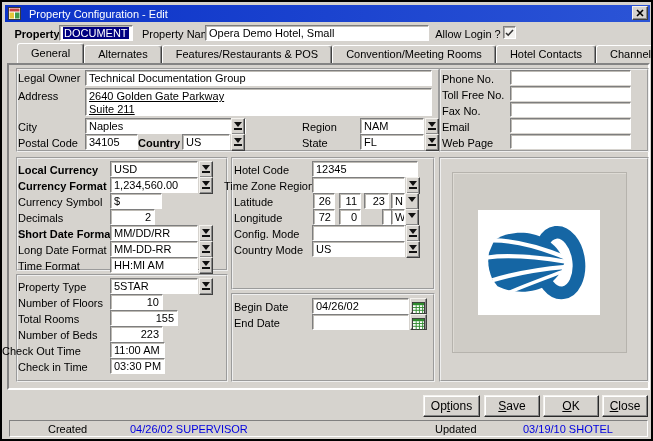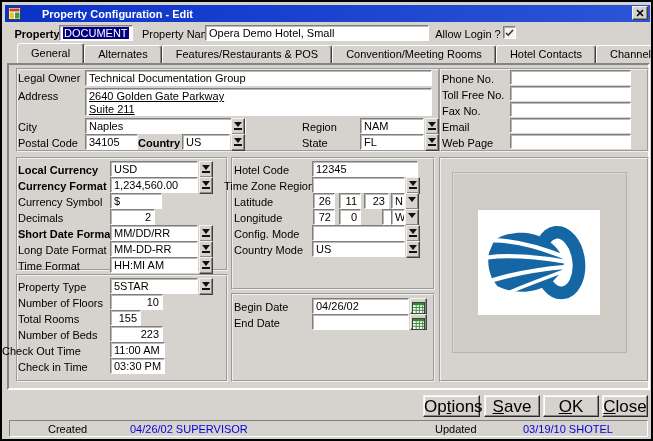--- a/index.html
+++ b/index.html
@@ -1,40 +1,40 @@
 <!DOCTYPE html>
 <html><head>
 <meta charset="utf-8">
 <style>
   html,body{margin:0;padding:0;background:#808080;}
   *{box-sizing:border-box;font-family:"Liberation Sans",sans-serif;}
   .window{position:relative;width:653px;height:441px;background:#d6d3ce;border:2px solid #000;overflow:hidden;}
   .titlebar{position:absolute;left:3px;top:3px;width:645px;height:17px;background:linear-gradient(to right,#0b32c8,#2b54d6);display:flex;align-items:center;}
-  .titletext{color:#fff;font-size:11px;font-weight:bold;margin-left:21px;white-space:nowrap;}
+  .titletext{color:#fff;font-size:11px;font-weight:normal;margin-left:8px;white-space:nowrap;}
   .appicon{width:13px;height:13px;margin-left:3px;flex:0 0 auto;}
   .closebtn{position:absolute;right:2px;top:1px;width:16px;height:14px;background:#d6d3ce;border:1px solid;border-color:#f4f2ee #404040 #404040 #f4f2ee;box-shadow:inset -1px -1px 0 #8a8a8a;display:flex;align-items:center;justify-content:center;padding:0;}
   .lbl{position:absolute;font-size:11px;color:#000;white-space:nowrap;height:13px;line-height:13px;}
   .lbl.b{font-weight:bold;}
   .lbl.left{text-align:center;}
   .fld{position:absolute;height:16px;background:#fff;border:1px solid;border-color:#7e7e7e #fff #fff #7e7e7e;box-shadow:inset 1px 1px 0 #bdbab4;font-size:11px;line-height:13px;padding:1px 3px;color:#000;white-space:nowrap;overflow:hidden;}
   .fld.num{text-align:right;}
   .fld.multi{white-space:normal;line-height:13px;text-decoration:underline;}
   .sel{background:#000080;color:#fff;padding:0 1px;}
   .lov,.cmb{position:absolute;width:14px;height:17px;background:#d6d3ce;border:1px solid;border-color:#f4f2ee #404040 #404040 #f4f2ee;box-shadow:inset -1px -1px 0 #8a8a8a;}
   .ic{display:block;margin:3px auto 0;width:9px;}
   .ic::before{content:"";display:block;margin:0 auto;width:0;height:0;border-left:4px solid transparent;border-right:4px solid transparent;border-top:5px solid #111;}
   .lov .ic::after{content:"";display:block;margin:1px auto 0;width:8px;height:2px;background:#111;}
   .calbtn{position:absolute;width:17px;height:16px;background:#d6d3ce;border:1px solid;border-color:#f4f2ee #404040 #404040 #f4f2ee;box-shadow:inset -1px -1px 0 #8a8a8a;padding:1px 0 0 1px;}
   .panel{position:absolute;left:5px;top:61px;width:643px;height:327px;border-top:2px solid #848484;border-left:2px solid #848484;border-bottom:2px solid #fff;border-right:2px solid #fff;background:#d6d3ce;}
   .box{position:absolute;border:2px groove #efefef;}
   .tabs{position:absolute;left:15px;top:41px;height:20px;display:flex;align-items:flex-end;}
   .tab{height:18px;line-height:17px;padding:0 13px;background:#d6d3ce;border-top:1px solid #fff;border-left:1px solid #fff;border-right:1px solid #404040;border-top-left-radius:3px;border-top-right-radius:3px;box-shadow:inset -1px 0 0 #8a8a8a;font-size:11px;color:#000;white-space:nowrap;}
   .tab.active{height:20px;line-height:19px;}
   .chk{position:absolute;width:13px;height:13px;background:#f4f3f0;border:1px solid;border-color:#808080 #fff #fff #808080;box-shadow:inset 1px 1px 0 #b0ada7;display:flex;align-items:center;justify-content:center;}
-  .btn{position:absolute;height:22px;background:#d6d3ce;border:1px solid;border-color:#f4f2ee #2a2a2a #2a2a2a #f4f2ee;box-shadow:inset -1px -1px 0 #868686,inset 1px 1px 0 #fff;font-size:17px;color:#000;text-align:center;line-height:19px;padding:0;}
+  .btn{position:absolute;height:22px;background:#d6d3ce;border:1px solid;border-color:#f4f2ee #2a2a2a #2a2a2a #f4f2ee;box-shadow:inset -1px -1px 0 #868686,inset 1px 1px 0 #fff;font-size:12px;color:#000;text-align:center;line-height:19px;padding:0;}
   .btn u{text-decoration:underline;}
   .statusbar{position:absolute;left:7px;top:418px;width:639px;height:17px;border:1px solid;border-color:#808080 #fff #fff #808080;background:#d6d3ce;}
   .sbtext{position:absolute;top:2px;font-size:11px;height:13px;line-height:13px;white-space:nowrap;}
   .blue{color:#0000e0;margin-left:40px;}
   .innerpanel{position:absolute;left:450px;top:170px;width:175px;height:181px;background:#cfccc6;border:1px solid #b6b3ad;box-shadow:inset 1px 1px 0 #dedbd5;}
   .logoimg{position:absolute;left:476px;top:208px;width:122px;height:105px;background:#fff;display:flex;align-items:center;justify-content:center;}
 </style>
 </head>
 <body>
 
@@ -191,21 +191,21 @@
     </div>
 
   <div class="lbl" style="left:16px;top:279px;width:89px">Property Type</div>
   <div class="fld" style="left:108px;top:276px;width:88px">5STAR</div>
   <div class="lov" style="left:197px;top:276px">
       <span class="ic"></span>
     </div>
   <div class="lbl" style="left:16px;top:295px;width:89px">Number of Floors</div>
   <div class="fld num" style="left:108px;top:292px;width:53px">10</div>
   <div class="lbl" style="left:16px;top:311px;width:89px">Total Rooms</div>
-  <div class="fld num" style="left:108px;top:308px;width:31px">155</div>
+  <div class="fld num" style="left:108px;top:308px;width:68px">155</div>
   <div class="lbl" style="left:16px;top:327px;width:89px">Number of Beds</div>
   <div class="fld num" style="left:108px;top:324px;width:53px">223</div>
   <div class="lbl" style="left:0;top:343px;width:89px">Check Out Time</div>
   <div class="fld" style="left:108px;top:340px;width:55px">11:00 AM</div>
   <div class="lbl" style="left:16px;top:359px;width:89px">Check in Time</div>
   <div class="fld" style="left:108px;top:356px;width:55px">03:30 PM</div>
 
   <div class="lbl" style="left:232px;top:299px;width:75px">Begin Date</div>
   <div class="fld" style="left:310px;top:296px;width:97px">04/26/02</div>
   <div class="calbtn" style="left:408px;top:296px">

